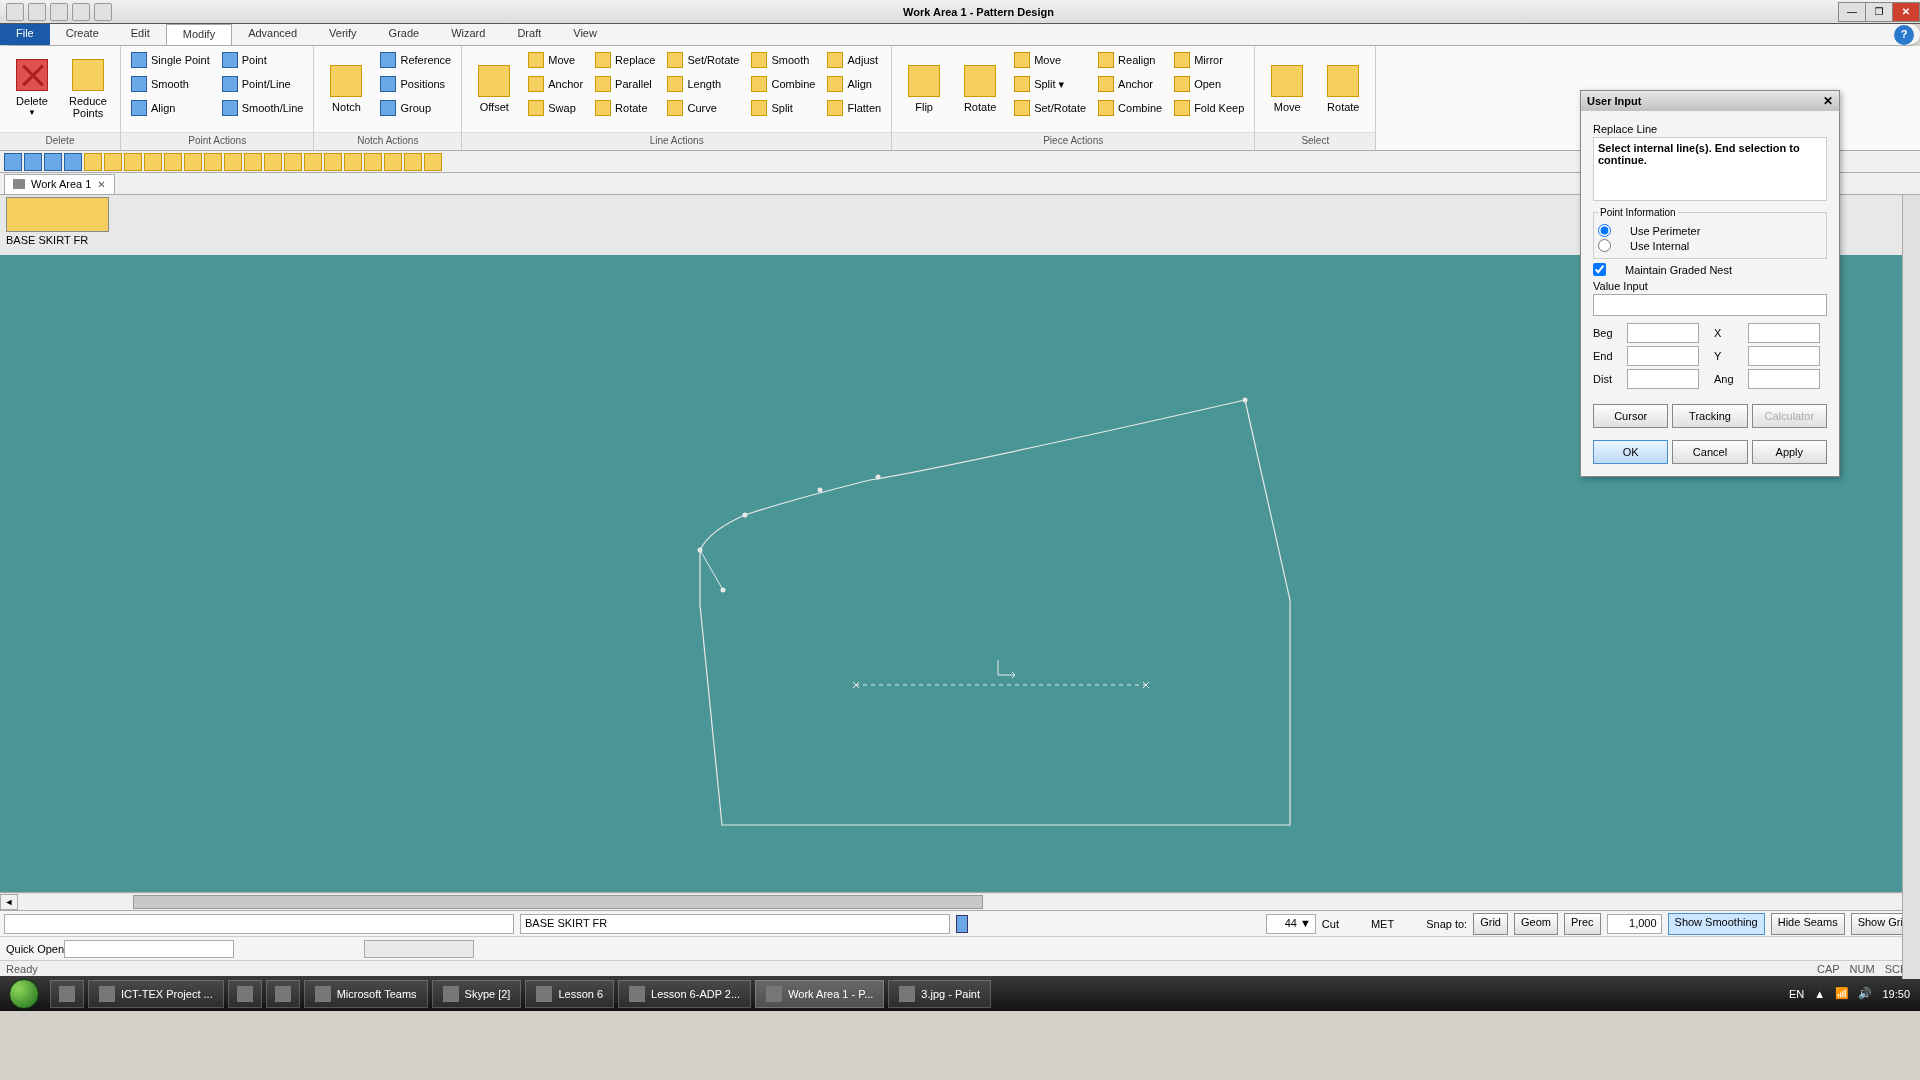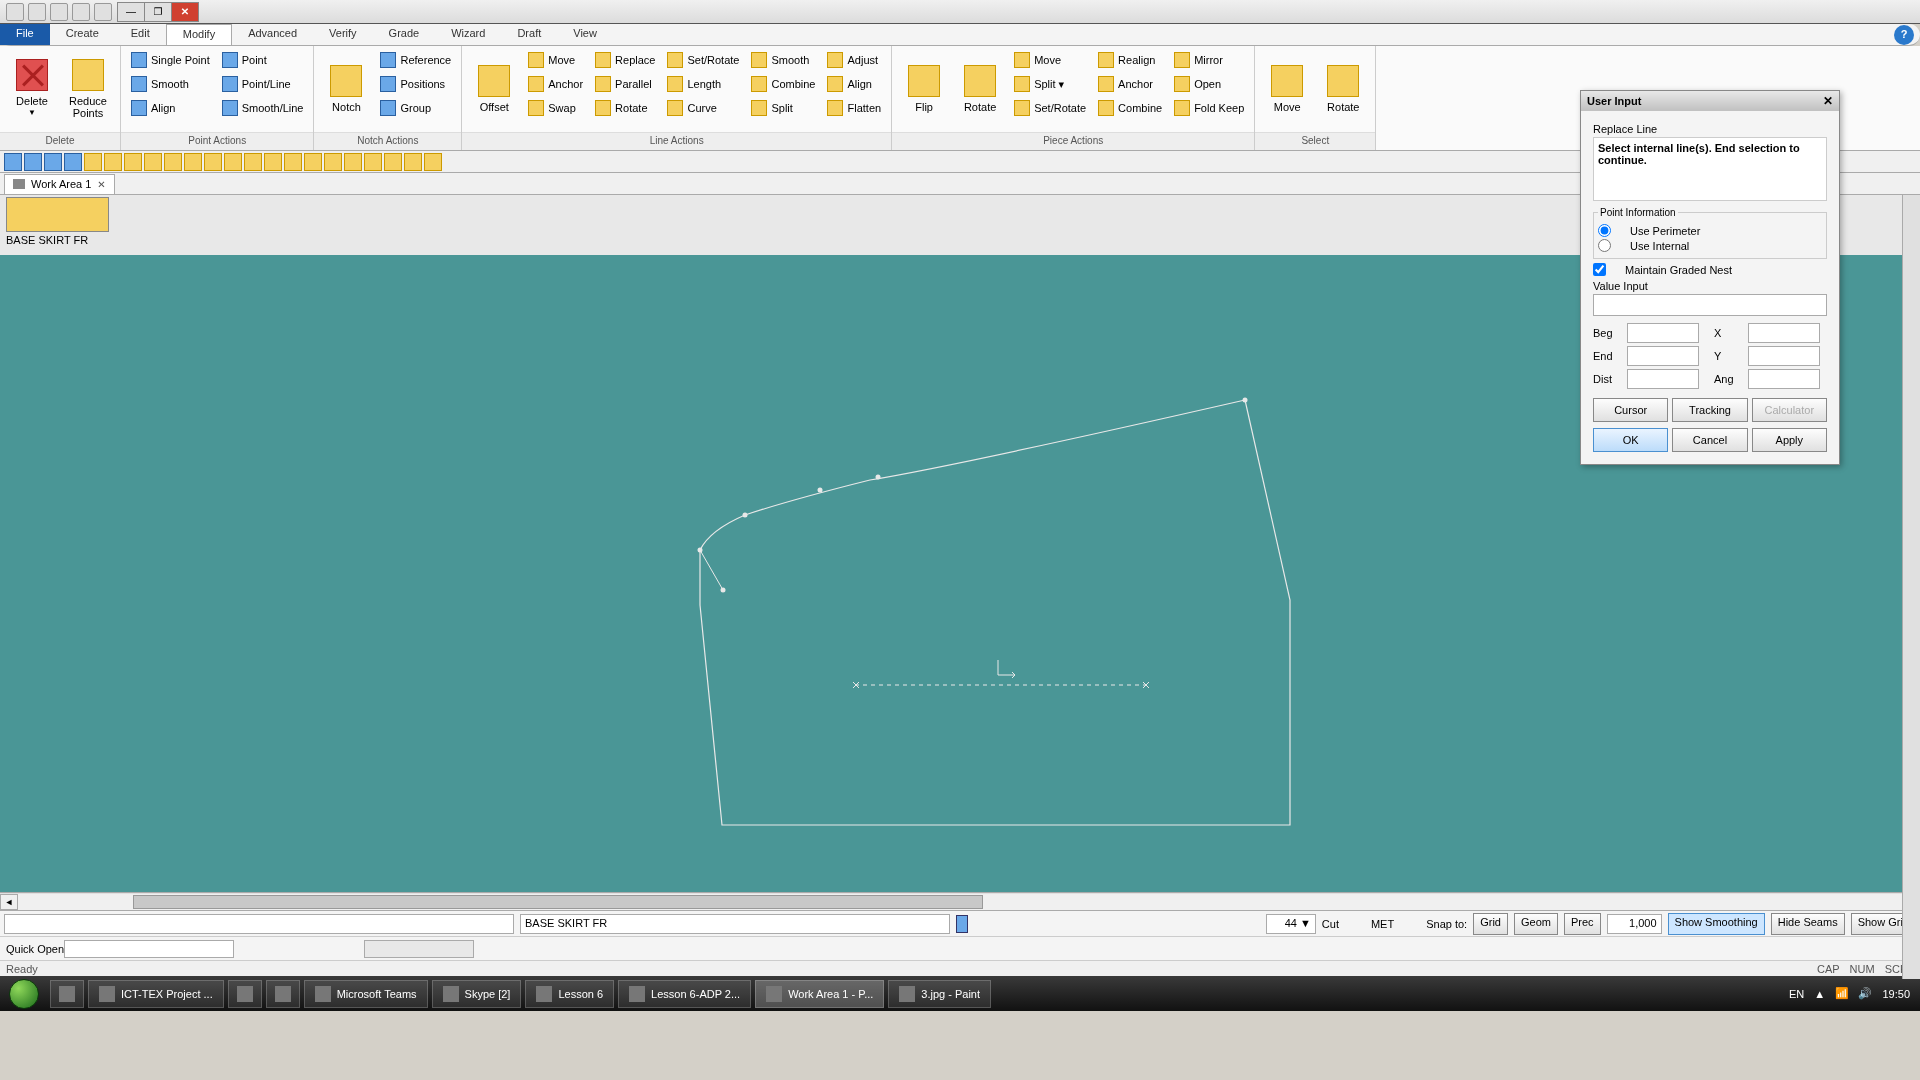--- a/index.html
+++ b/index.html
@@ -89,40 +89,41 @@
 .panel .ptitle .px { margin-left: auto; cursor: pointer; font-size: 12px; }
 .panel .pbody { padding: 12px; }
 .panel .cmd { font-size: 11px; margin-bottom: 2px; }
 .panel .msg { border: 1px solid #ccc; background: #fff; padding: 4px; height: 64px; font-weight: bold; font-size: 11px; }
 .panel fieldset { border: 1px solid #ccc; margin-top: 6px; padding: 4px; }
 .panel legend { font-size: 10px; padding: 0 2px; }
 .panel label { display: flex; align-items: center; gap: 19px; font-size: 11px; margin: 2px 0; }
 .panel .vrow { display: flex; align-items: center; gap: 4px; margin: 3px 0; }
 .panel .vrow span { width: 30px; font-size: 11px; }
 .panel .vrow input { width: 72px; height: 20px; border: 1px solid #aaa; }
-.panel .btnrow { display: flex; gap: 4px; margin-top: 6px; }
+.panel .btnrow { display: flex; gap: 4px; margin-top: 12px; }
 .panel .pbtn { flex: 1; height: 24px; background: linear-gradient(#fdfdfd,#e0e0e0); border: 1px solid #888; cursor: pointer; font-size: 11px; }
 .panel .pbtn.primary { background: linear-gradient(#eaf4ff,#bcdcfa); border-color: #4a90d0; }
 .panel .pbtn:disabled { color: #aaa; }
 .panel .full { width: 100%; height: 22px; border: 1px solid #aaa; margin-top: 2px; }
 
 
 .vscroll { position: absolute; right: 0; top: 195px; width: 18px; bottom: 101px; background: #e0e0e0; border-left: 1px solid #aaa; }
 </style>
 </head>
 <body>
 
 <div class="titlebar">
   <div class="qat">
     <div class="qat-btn"></div>
     <div class="qat-btn"></div>
     <div class="qat-btn"></div>
     <div class="qat-btn"></div>
     <div class="qat-btn"></div>
   </div>
+  <div class="title">Work Area 1 - Pattern Design</div>
   <div class="win-btns">
     <div class="win-btn min">—</div>
     <div class="win-btn max">❐</div>
     <div class="win-btn close">✕</div>
   </div>
 </div>
 
 <div class="menutabs">
   <div class="tab file">File</div>
   <div class="tab">Create</div>

